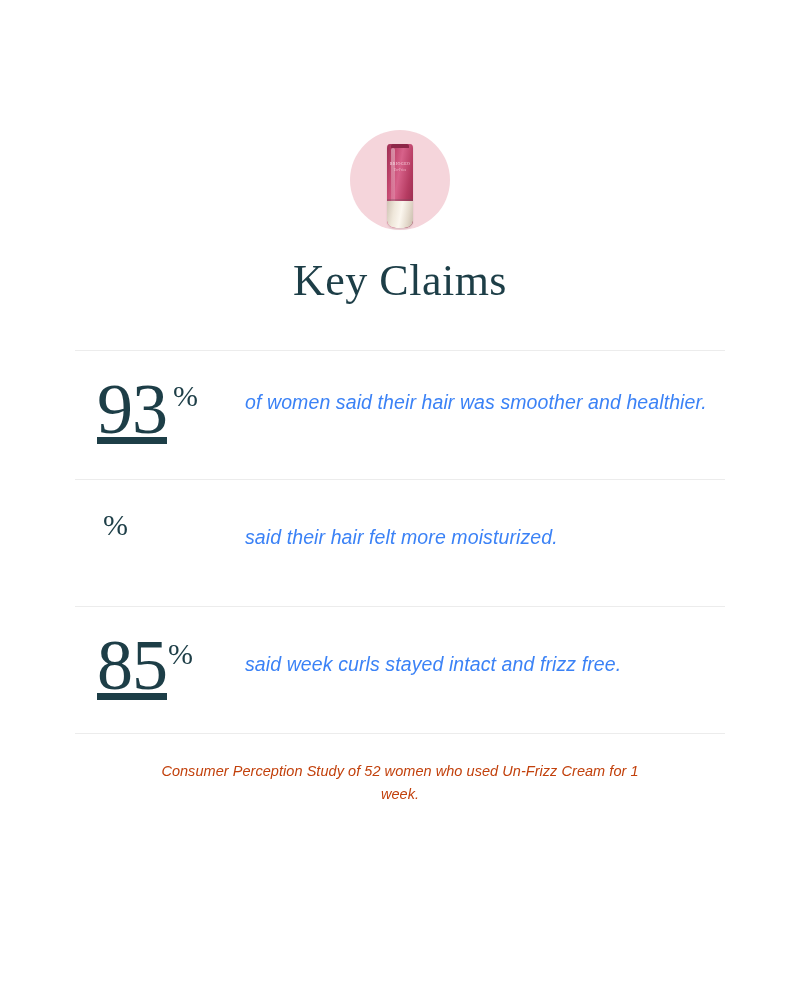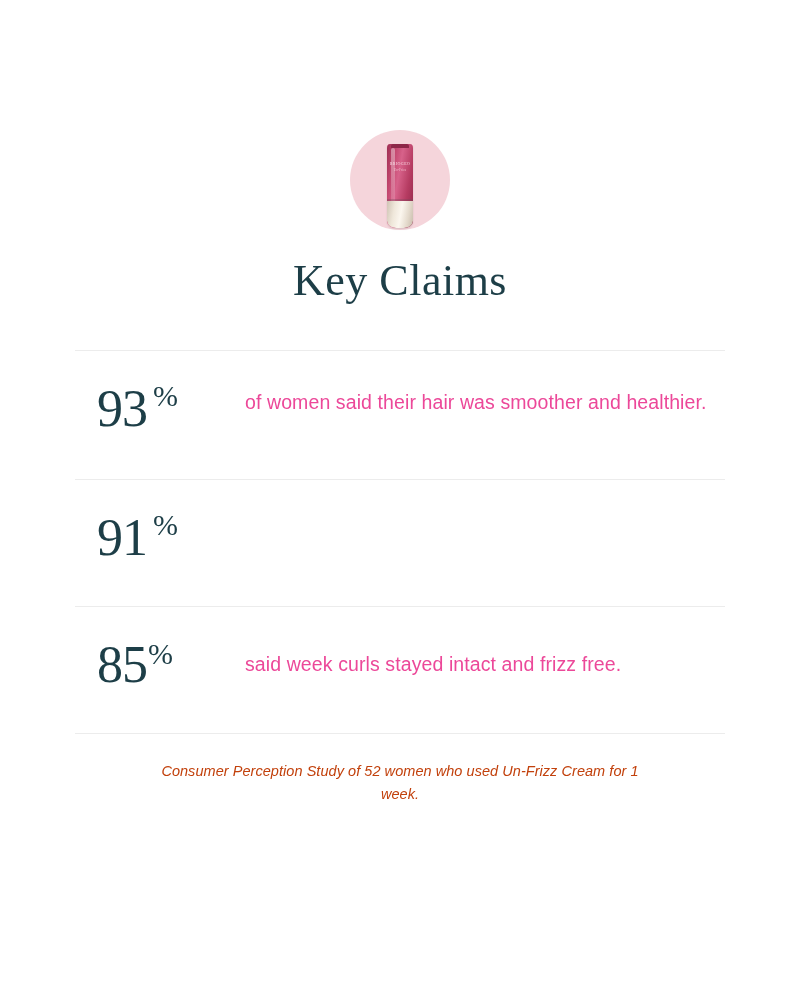--- a/index.html
+++ b/index.html
@@ -157,46 +157,48 @@
     width: 170px;
     flex: 0 0 170px;
     display: flex;
     align-items: flex-start;
     justify-content: flex-start;
     padding-left: 22px;
     box-sizing: border-box;
   }
   .stat-number {
     font-family: "Liberation Serif", serif;
-    font-size: 52px;
+    font-size: 72px;
     line-height: 76px;
     color: #1d3e47;
     letter-spacing: -1px;
+    text-decoration: underline;
   }
   .stat-percent {
     font-family: "Liberation Serif", serif;
     font-size: 30px;
     line-height: 30px;
     color: #1d3e47;
     margin-top: 10px;
     margin-left: 6px;
   }
   .stat.tight .stat-percent {
     margin-left: 1px;
     margin-top: 12px;
   }
   .claim-text {
     flex: 1 1 auto;
     font-family: "Liberation Sans", sans-serif;
     font-size: 19.5px;
     line-height: 30px;
-    color: #ec4899;
+    color: #3b82f6;
     padding-top: 22px;
     padding-right: 4px;
     letter-spacing: 0.1px;
+    font-style: italic;
   }
   .claim-row.two-line .claim-text {
     padding-top: 16px;
   }
   .claim-row.two-line {
     min-height: 128px;
   }
 
   
   .footnote {
@@ -246,23 +248,23 @@
         <span class="stat-number">93</span>
         <span class="stat-percent">%</span>
       </div>
       <div class="claim-text">of women said their hair was smoother and healthier.</div>
     </div>
 
     <div class="divider"></div>
 
     <div class="claim-row">
       <div class="stat">
-        <span class="stat-number">91</span>
         <span class="stat-percent">%</span>
       </div>
+      <div class="claim-text">said their hair felt more moisturized.</div>
     </div>
 
     <div class="divider"></div>
 
     <div class="claim-row">
       <div class="stat tight">
         <span class="stat-number">85</span>
         <span class="stat-percent">%</span>
       </div>
       <div class="claim-text">said week curls stayed intact and frizz free.</div>

